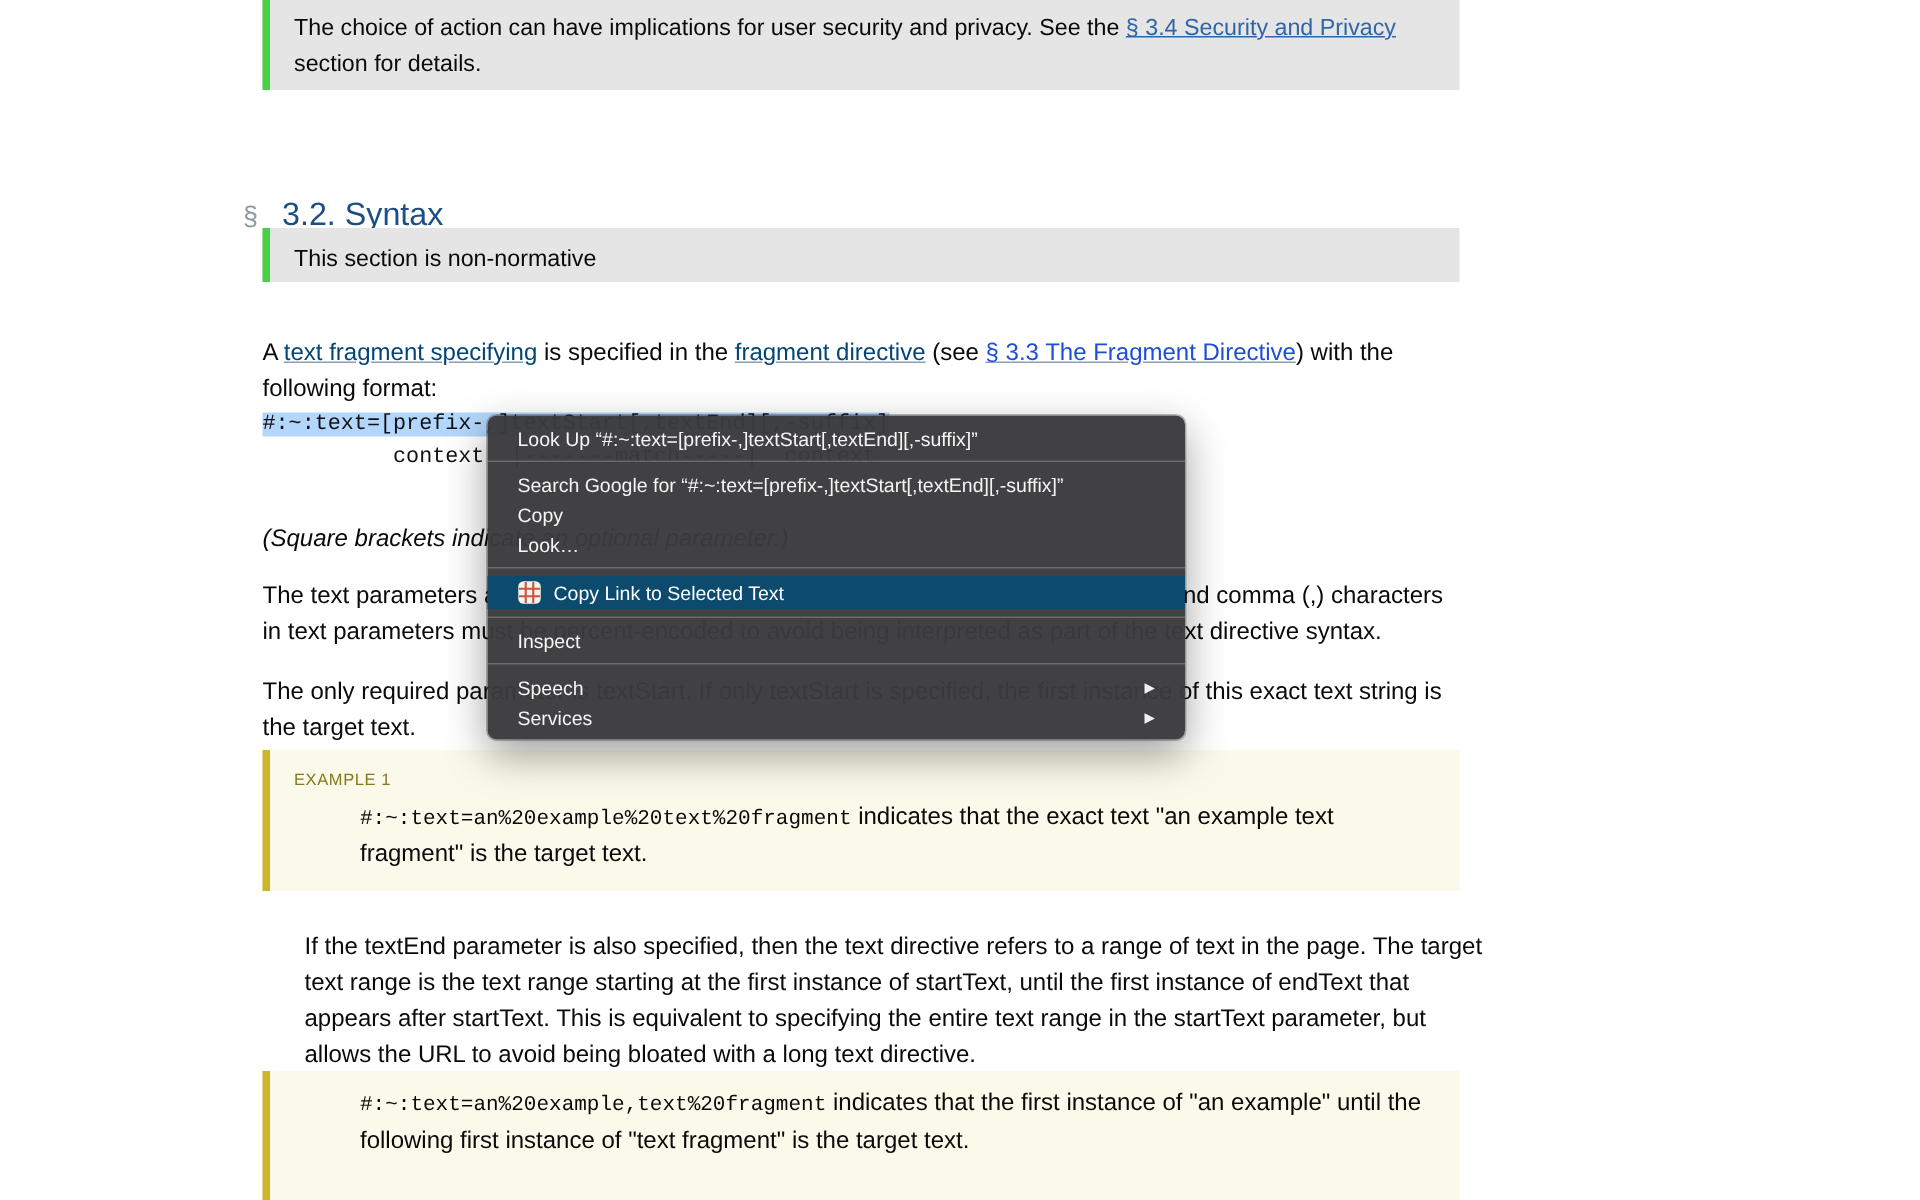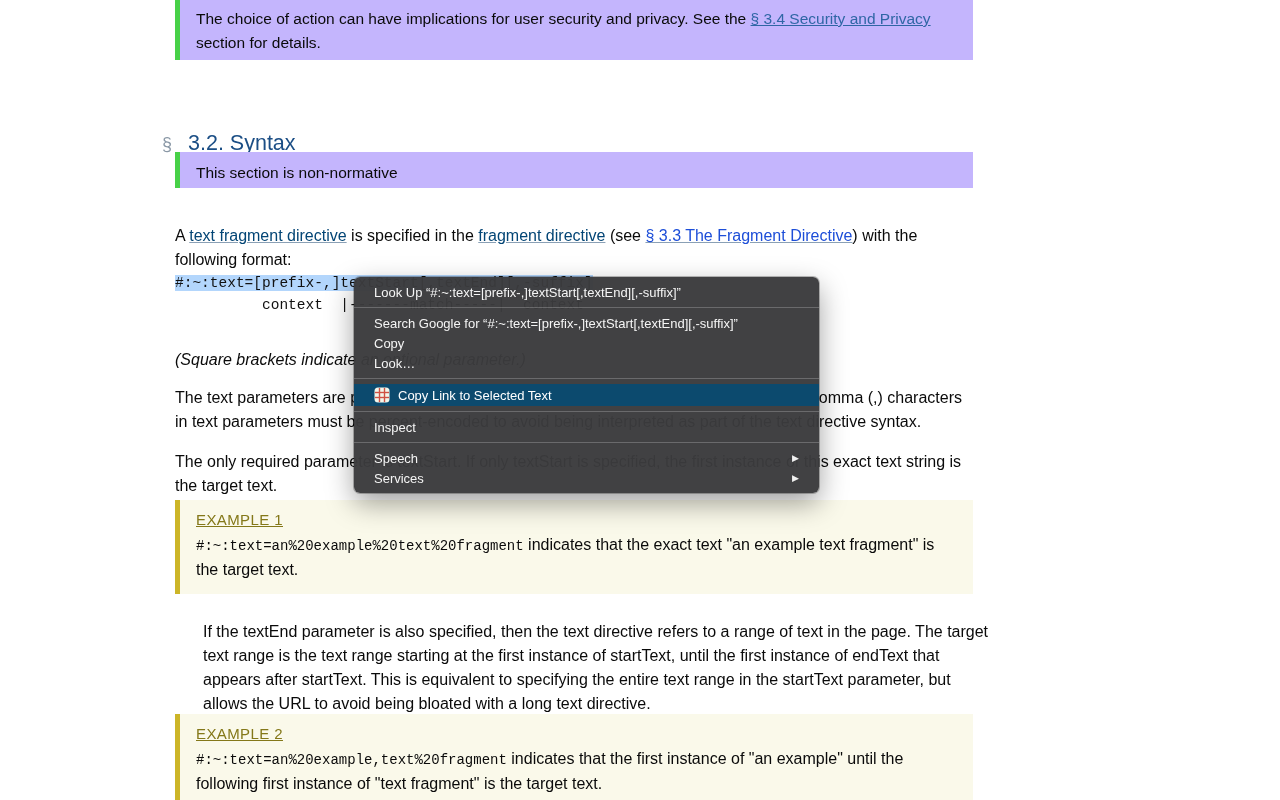--- a/index.html
+++ b/index.html
@@ -4,21 +4,21 @@
 <style>
   html,body{margin:0;padding:0;}
   body{
     width:1280px;height:800px;position:relative;overflow:hidden;
     background:#ffffff;color:#0a0a0a;
     font-family:"Liberation Sans",sans-serif;
   }
   
   .note{
     position:absolute;left:175px;width:798px;box-sizing:border-box;
-    background:#c4b5fd;border-left:5px solid #48d148;
+    background:#e5e5e5;border-left:5px solid #48d148;
     padding:7px 16px;font-size:15.5px;line-height:24px;
   }
   #note-top{top:0;height:60px;}
   #note-syntax{top:152px;height:36px;padding-top:9px;}
   
   #section-heading{
     position:absolute;left:162px;top:109px;
     font-size:21.5px;font-weight:500;color:#1b4e85;
   }
   #section-heading .pilcrow{
@@ -44,34 +44,34 @@
     font-size:14.5px;line-height:22px;color:#111;
   }
   #code-block .sel{background:#b3d6fc;}
   
   .example{
     position:absolute;left:175px;width:798px;box-sizing:border-box;
     background:#faf9ea;border-left:5px solid #ccb528;
     padding:10px 16px 12px;
   }
   .example .ex-label{
-    color:#847819;font-size:15px;letter-spacing:0.4px;line-height:20px;margin-bottom:3px;text-decoration:underline;
+    color:#847819;font-size:11px;letter-spacing:0.4px;line-height:20px;margin-bottom:3px;
   }
-  .example .ex-body{font-size:16px;line-height:24px;}
+  .example .ex-body{font-size:16px;line-height:24px;margin-left:44px;}
   .example code{
     font-family:"Liberation Mono","DejaVu Sans Mono",monospace;font-size:14px;
   }
   #example-1{top:500px;}
   #example-2{top:714px;height:88px;overflow:hidden;}
   
   #context-menu{
     position:absolute;left:325px;top:277px;width:465px;box-sizing:border-box;
     background:rgba(59,59,61,0.97);border-radius:6px;padding:5px 0;
     box-shadow:0 10px 28px rgba(0,0,0,0.38), 0 0 0 1px rgba(0,0,0,0.25);
-    color:#f5f5f5;font-size:13px;z-index:10;margin-left:29px;
+    color:#f5f5f5;font-size:13px;z-index:10;
   }
   .menu-item{
     height:20px;display:flex;align-items:center;
     padding:0 20px;white-space:nowrap;overflow:hidden;cursor:default;
   }
   .menu-item.highlighted{height:22px;background:#0c4a6e;color:#ffffff;}
   .menu-sep{height:1px;background:rgba(255,255,255,0.22);margin:5px 0;}
   .submenu-arrow{margin-left:auto;font-size:9px;color:#f0f0f0;}
   .frag-icon{display:inline-flex;margin-right:8px;flex:0 0 auto;}
 </style>
@@ -84,21 +84,21 @@
 
 <h3 id="section-heading">
   <span class="pilcrow">§</span><span>3.2. Syntax</span>
 </h3>
 
 <div class="note" id="note-syntax">
   <span>This section is non-normative</span>
 </div>
 
 <p class="para" id="intro">
-  <span>A </span><a class="dfn-link">text fragment directive</a><span> is specified in the </span><a class="dfn-link">fragment directive</a><span> (see </span><a class="frag-link">§ 3.3 The Fragment Directive</a><span>) with the following format:</span>
+  <span>A </span><a class="dfn-link">text fragment specifying</a><span> is specified in the </span><a class="dfn-link">fragment directive</a><span> (see </span><a class="frag-link">§ 3.3 The Fragment Directive</a><span>) with the following format:</span>
 </p>
 
 <pre id="code-block"><span class="sel">#:~:text=[prefix-,]textStart[,textEnd][,-suffix]</span>
 <span>          context  |-------match-----|  context</span></pre>
 
 <p class="para" id="brackets-note">(Square brackets indicate an optional parameter.)</p>
 
 <p class="para" id="p-params">The text parameters are percent-decoded before matching. Dash (-), ampersand (&amp;), and comma (,) characters in text parameters must be percent-encoded to avoid being interpreted as part of the text directive syntax.</p>
 
 <p class="para" id="p-required">The only required parameter is textStart. If only textStart is specified, the first instance of this exact text string is the target text.</p>
@@ -106,21 +106,20 @@
 <div class="example" id="example-1">
   <div class="ex-label">EXAMPLE 1</div>
   <div class="ex-body">
     <code>#:~:text=an%20example%20text%20fragment</code><span> indicates that the exact text "an example text fragment" is the target text.</span>
   </div>
 </div>
 
 <p class="para" id="p-textend">If the textEnd parameter is also specified, then the text directive refers to a range of text in the page. The target text range is the text range starting at the first instance of startText, until the first instance of endText that appears after startText. This is equivalent to specifying the entire text range in the startText parameter, but allows the URL to avoid being bloated with a long text directive.</p>
 
 <div class="example" id="example-2">
-  <div class="ex-label">EXAMPLE 2</div>
   <div class="ex-body">
     <code>#:~:text=an%20example,text%20fragment</code><span> indicates that the first instance of "an example" until the following first instance of "text fragment" is the target text.</span>
   </div>
 </div>
 
 <div id="context-menu">
   <div class="menu-item">
     <span>Look Up “#:~:text=[prefix-,]textStart[,textEnd][,-suffix]”</span>
   </div>
   <div class="menu-sep"></div>

